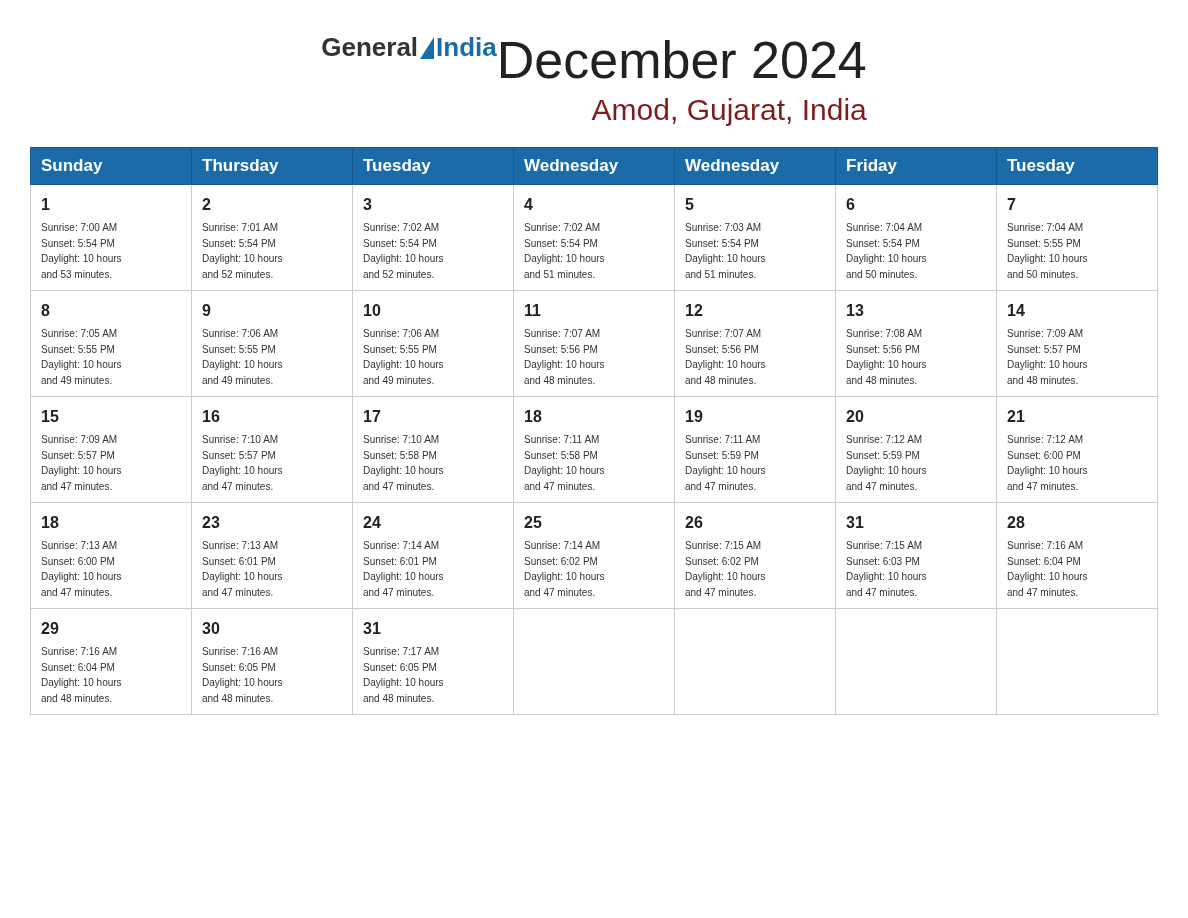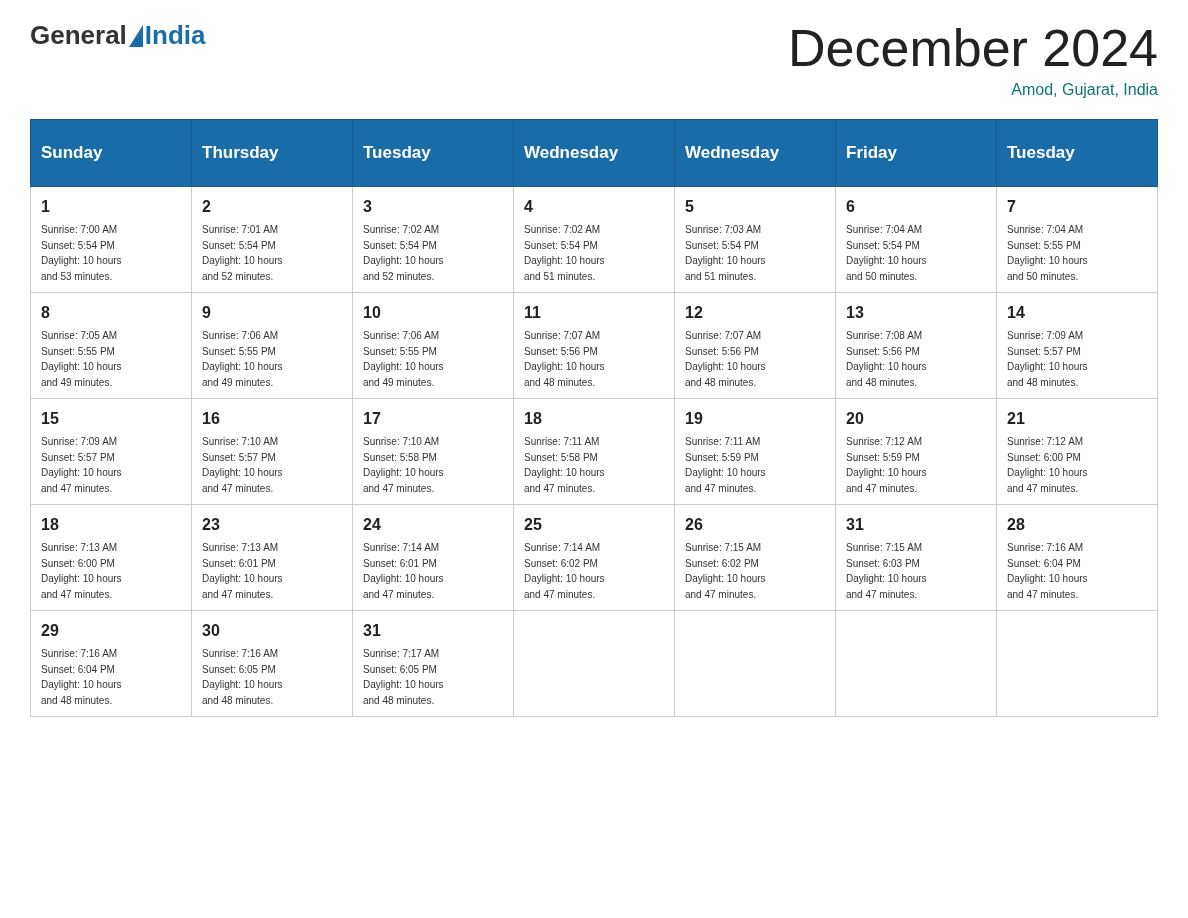--- a/index.html
+++ b/index.html
@@ -5,23 +5,24 @@
     * { box-sizing: border-box; margin: 0; padding: 0; }
     body {
       font-family: Arial, sans-serif;
       background: #fff;
       padding: 20px 30px;
       width: 1188px;
       min-height: 918px;
     }
     .header {
       display: flex;
-      justify-content: space-between;
+      justify-content: center;
       align-items: flex-start;
       margin-bottom: 20px;
+      margin-top: 12px;
     }
     .logo {
       display: flex;
       flex-direction: column;
       align-items: flex-start;
     }
     .logo-text {
       display: flex;
       align-items: center;
       font-size: 26px;
@@ -45,33 +46,33 @@
     .title-section {
       text-align: right;
     }
     .month-title {
       font-size: 52px;
       font-weight: normal;
       color: #222;
       line-height: 1.1;
     }
     .subtitle {
-      font-size: 16px;
-      color: #0f766e;
+      font-size: 30px;
+      color: #7f1d1d;
       margin-top: 4px;
     }
     .calendar {
       width: 100%;
       border-collapse: collapse;
       border: 1px solid #aaa;
     }
     .calendar th {
       background-color: #1a6ca8;
       color: #fff;
-      padding: 23px 10px;
+      padding: 8px 10px;
       font-size: 17px;
       font-weight: bold;
       text-align: left;
       border: 1px solid #1a5a90;
     }
     .calendar td {
       vertical-align: top;
       padding: 8px 10px;
       border: 1px solid #ccc;
       width: 14.28%;

